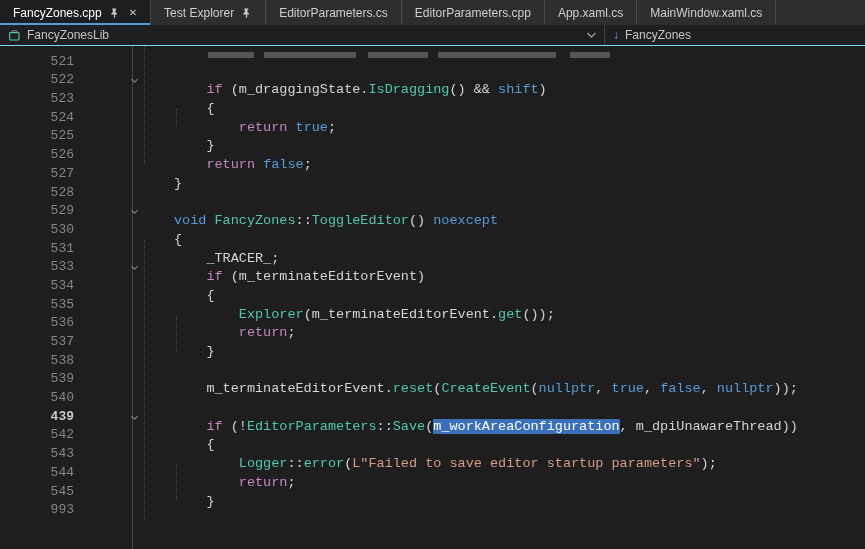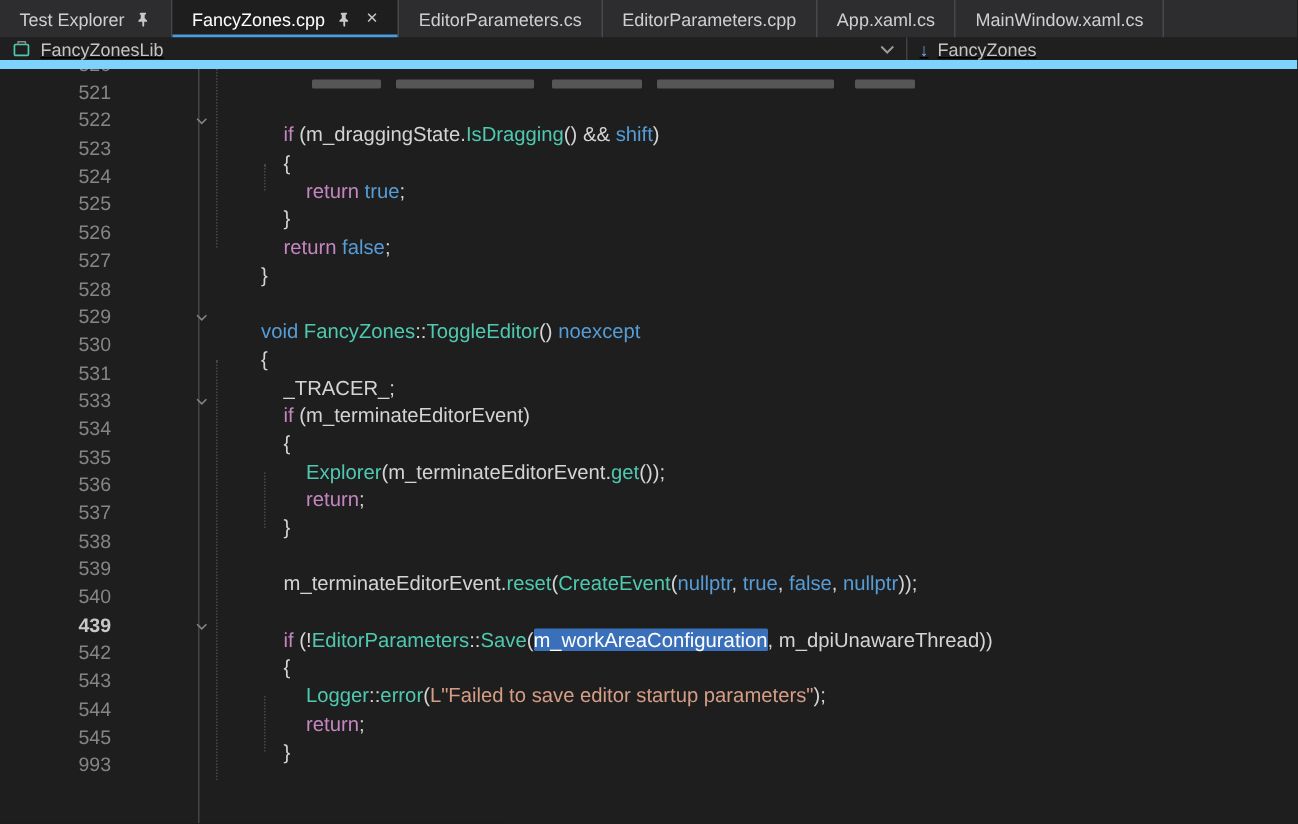--- a/index.html
+++ b/index.html
@@ -16,35 +16,35 @@
          position:relative; white-space:nowrap; }
   .tab.active { background:var(--editor-bg,#1e1e1e); color:#ffffff; }
   .tab.active::after { content:""; position:absolute; left:0; right:0; bottom:0; height:2px;
                        background:var(--accent,#4a9ee0); }
   .tab-pin svg { display:block; }
   .tab-close { font-size:10px; line-height:10px; color:#c8c8c8; padding-left:2px; }
 
   
   .navbar { position:absolute; top:25px; left:0; right:0; height:21px;
             background:var(--navbar-bg,#1f1f20); display:flex; align-items:stretch;
-            border-bottom:6px solid #7dd3fc;text-decoration:underline; }
+            border-bottom:1px solid #7dd3fc; }
   .combo { display:flex; align-items:center; gap:6px; font-size:12px; color:#c5c5c5; padding:0 8px; }
   .combo-left { width:604px; }
   .combo-left .combo-chevron { margin-left:auto; display:flex; align-items:center; }
   .combo-divider { width:1px; background:#3f3f46; }
   .combo-right { flex:1; }
   .scope-arrow { color:#6f9fd8; font-size:12px; line-height:12px; }
   .proj-icon { display:flex; align-items:center; }
 
   
   .editor { position:absolute; top:46px; left:0; right:0; bottom:0;
             background:var(--editor-bg,#1e1e1e); overflow:hidden; }
   #code { position:absolute; top:-12px; left:0; right:0; z-index:1; }
   .code-row { display:flex; height:18.7px;
-              font-family:Liberation Sans, sans-serif;
+              font-family:Liberation Mono, monospace;
               font-size:13.5px; line-height:18.7px;gap:17px; }
   .gutter { width:78px; flex:0 0 78px; text-align:right; padding-right:4px;
             color:var(--line-number,#858585); font-size:13px; }
   .gutter.current { color:var(--line-number-current,#c8c8c8); font-weight:bold; }
   .fold { width:54px; flex:0 0 54px; }
   .fold svg { margin-left:34px; margin-top:4px; display:block; }
   .ln { white-space:pre; padding-left:8px; color:var(--plain,#d4d4d4);margin-top:10px; }
 
   .tk-p { color:var(--plain,#d4d4d4); }
   .tk-k { color:var(--keyword,#569cd6); }
@@ -58,36 +58,36 @@
 
   .margin-line { position:absolute; left:132px; top:0; bottom:0; width:1px; background:#454548; z-index:0; }
   .guide { position:absolute; width:0; border-left:1px dotted #464646; z-index:0; }
 </style>
 </head>
 <body>
 
 <div class="screen">
 
   <div class="tabbar" id="tabbar">
-      <div class="tab">
-        <span class="tab-label">Test Explorer</span>
-        <span class="tab-pin">
-          <svg width="11" height="12" viewBox="0 0 16 16">
-            <path d="M5.3 1.5h5.4v1.2l-1.3 1v3.2l2.3 2v1.2H8.9v4l-.9 1.2-.9-1.2v-4H3.3V8.9l2.3-2V3.7l-1.3-1z" fill="#c8c8c8"></path>
-          </svg>
-        </span>
-      </div>
       <div class="tab active">
         <span class="tab-label">FancyZones.cpp</span>
         <span class="tab-pin">
           <svg width="11" height="12" viewBox="0 0 16 16">
             <path d="M5.3 1.5h5.4v1.2l-1.3 1v3.2l2.3 2v1.2H8.9v4l-.9 1.2-.9-1.2v-4H3.3V8.9l2.3-2V3.7l-1.3-1z" fill="#c8c8c8"></path>
           </svg>
         </span>
         <span class="tab-close">✕</span>
+      </div>
+      <div class="tab">
+        <span class="tab-label">Test Explorer</span>
+        <span class="tab-pin">
+          <svg width="11" height="12" viewBox="0 0 16 16">
+            <path d="M5.3 1.5h5.4v1.2l-1.3 1v3.2l2.3 2v1.2H8.9v4l-.9 1.2-.9-1.2v-4H3.3V8.9l2.3-2V3.7l-1.3-1z" fill="#c8c8c8"></path>
+          </svg>
+        </span>
       </div>
       <div class="tab">
         <span class="tab-label">EditorParameters.cs</span>
       </div>
       <div class="tab">
         <span class="tab-label">EditorParameters.cpp</span>
       </div>
       <div class="tab">
         <span class="tab-label">App.xaml.cs</span>
       </div>

